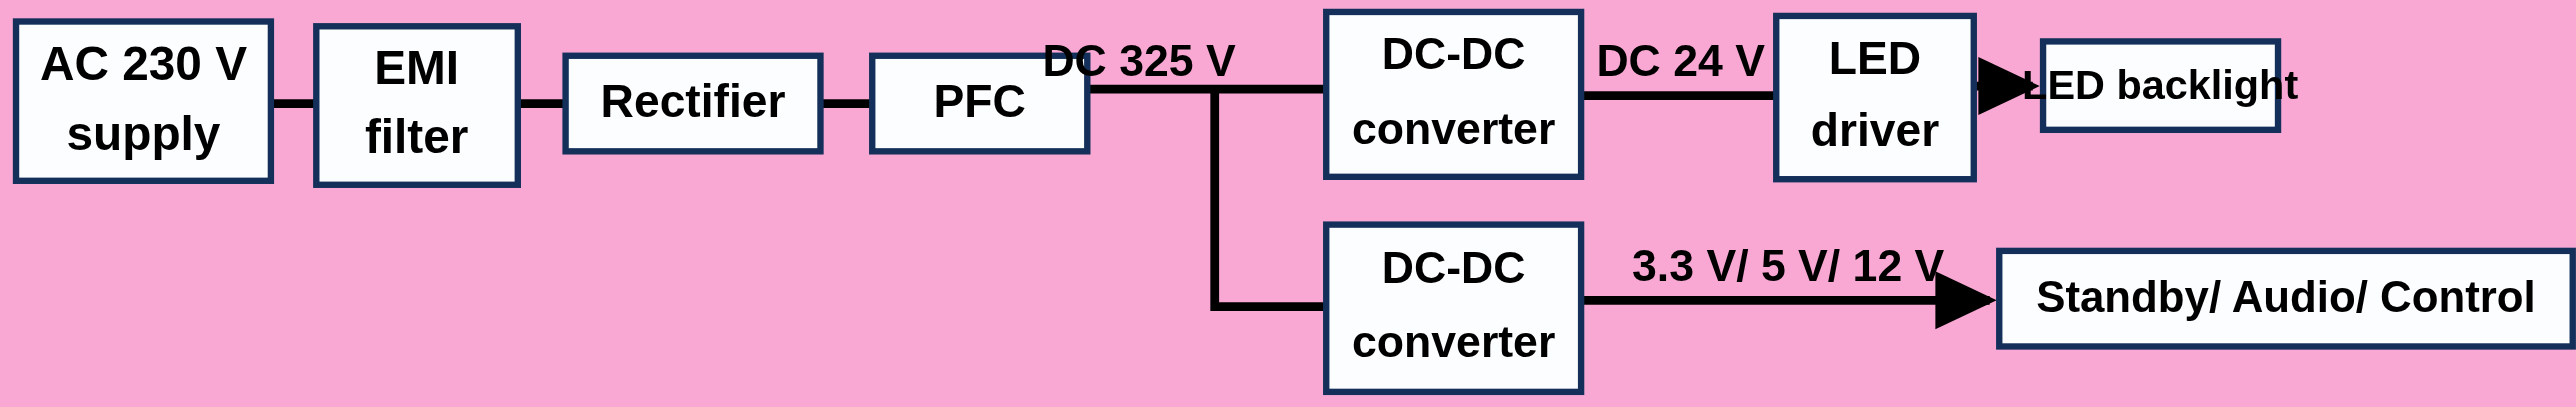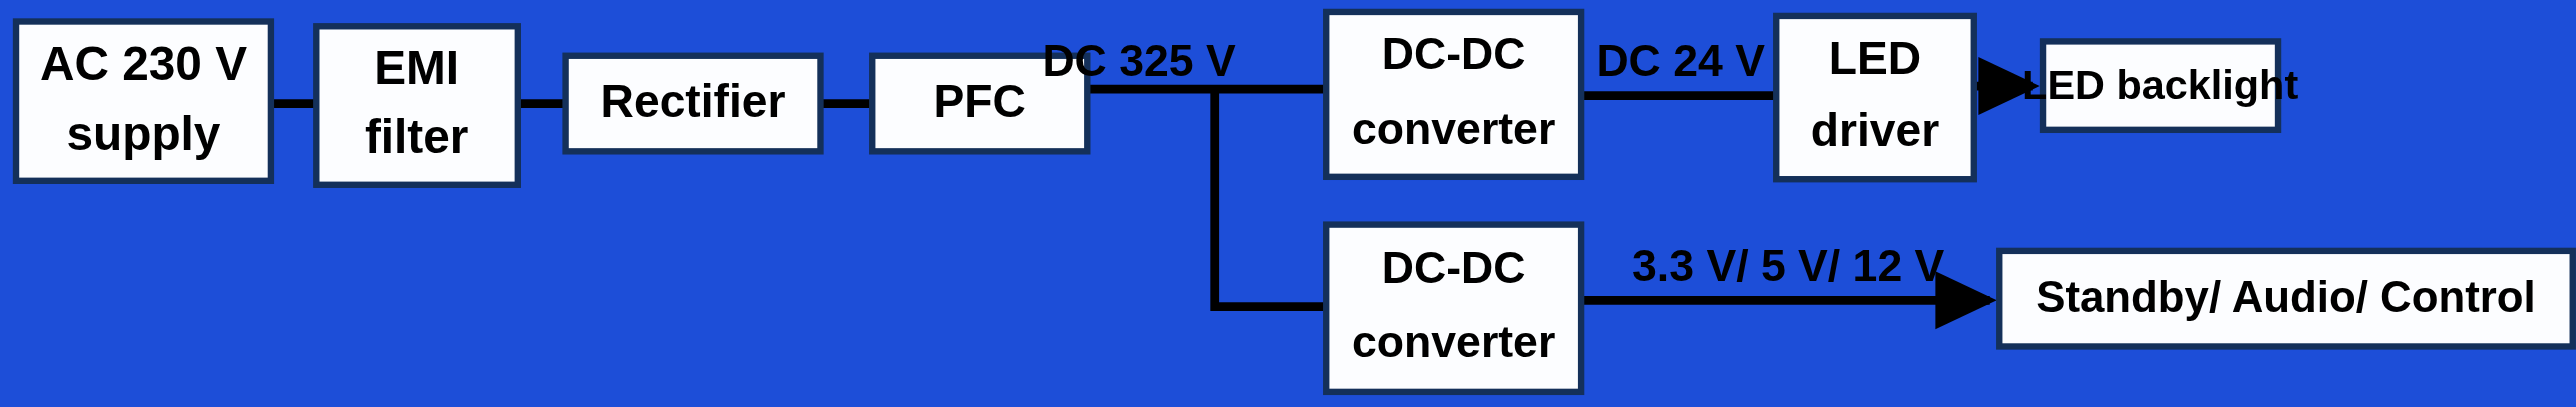--- a/index.html
+++ b/index.html
@@ -1,20 +1,20 @@
 <!DOCTYPE html>
 <html style="font-size:12.7px"><head>
 <meta charset="utf-8">
 <style>
   html,body{margin:0;padding:0;background:#ffffff;}
   body{
     font-family:"Liberation Sans", sans-serif;
     width:2576px;height:407px;overflow:hidden;
   }
-  #diagram-root{position:relative;width:2576px;height:407px;background:#1d4ed8;}
+  #diagram-root{position:relative;width:2576px;height:407px;background:#f9a8d4;}
   svg.diagram{position:absolute;left:0;top:0;width:2576px;height:407px;display:block;}
 
   .block-rect{fill:#fcfdff;stroke:#14305a;stroke-width:8;}
   .block-label{
     font-family:"Liberation Sans", sans-serif;
     font-weight:bold;
     fill:#000000;
     text-anchor:middle;
     dominant-baseline:middle;
   }

